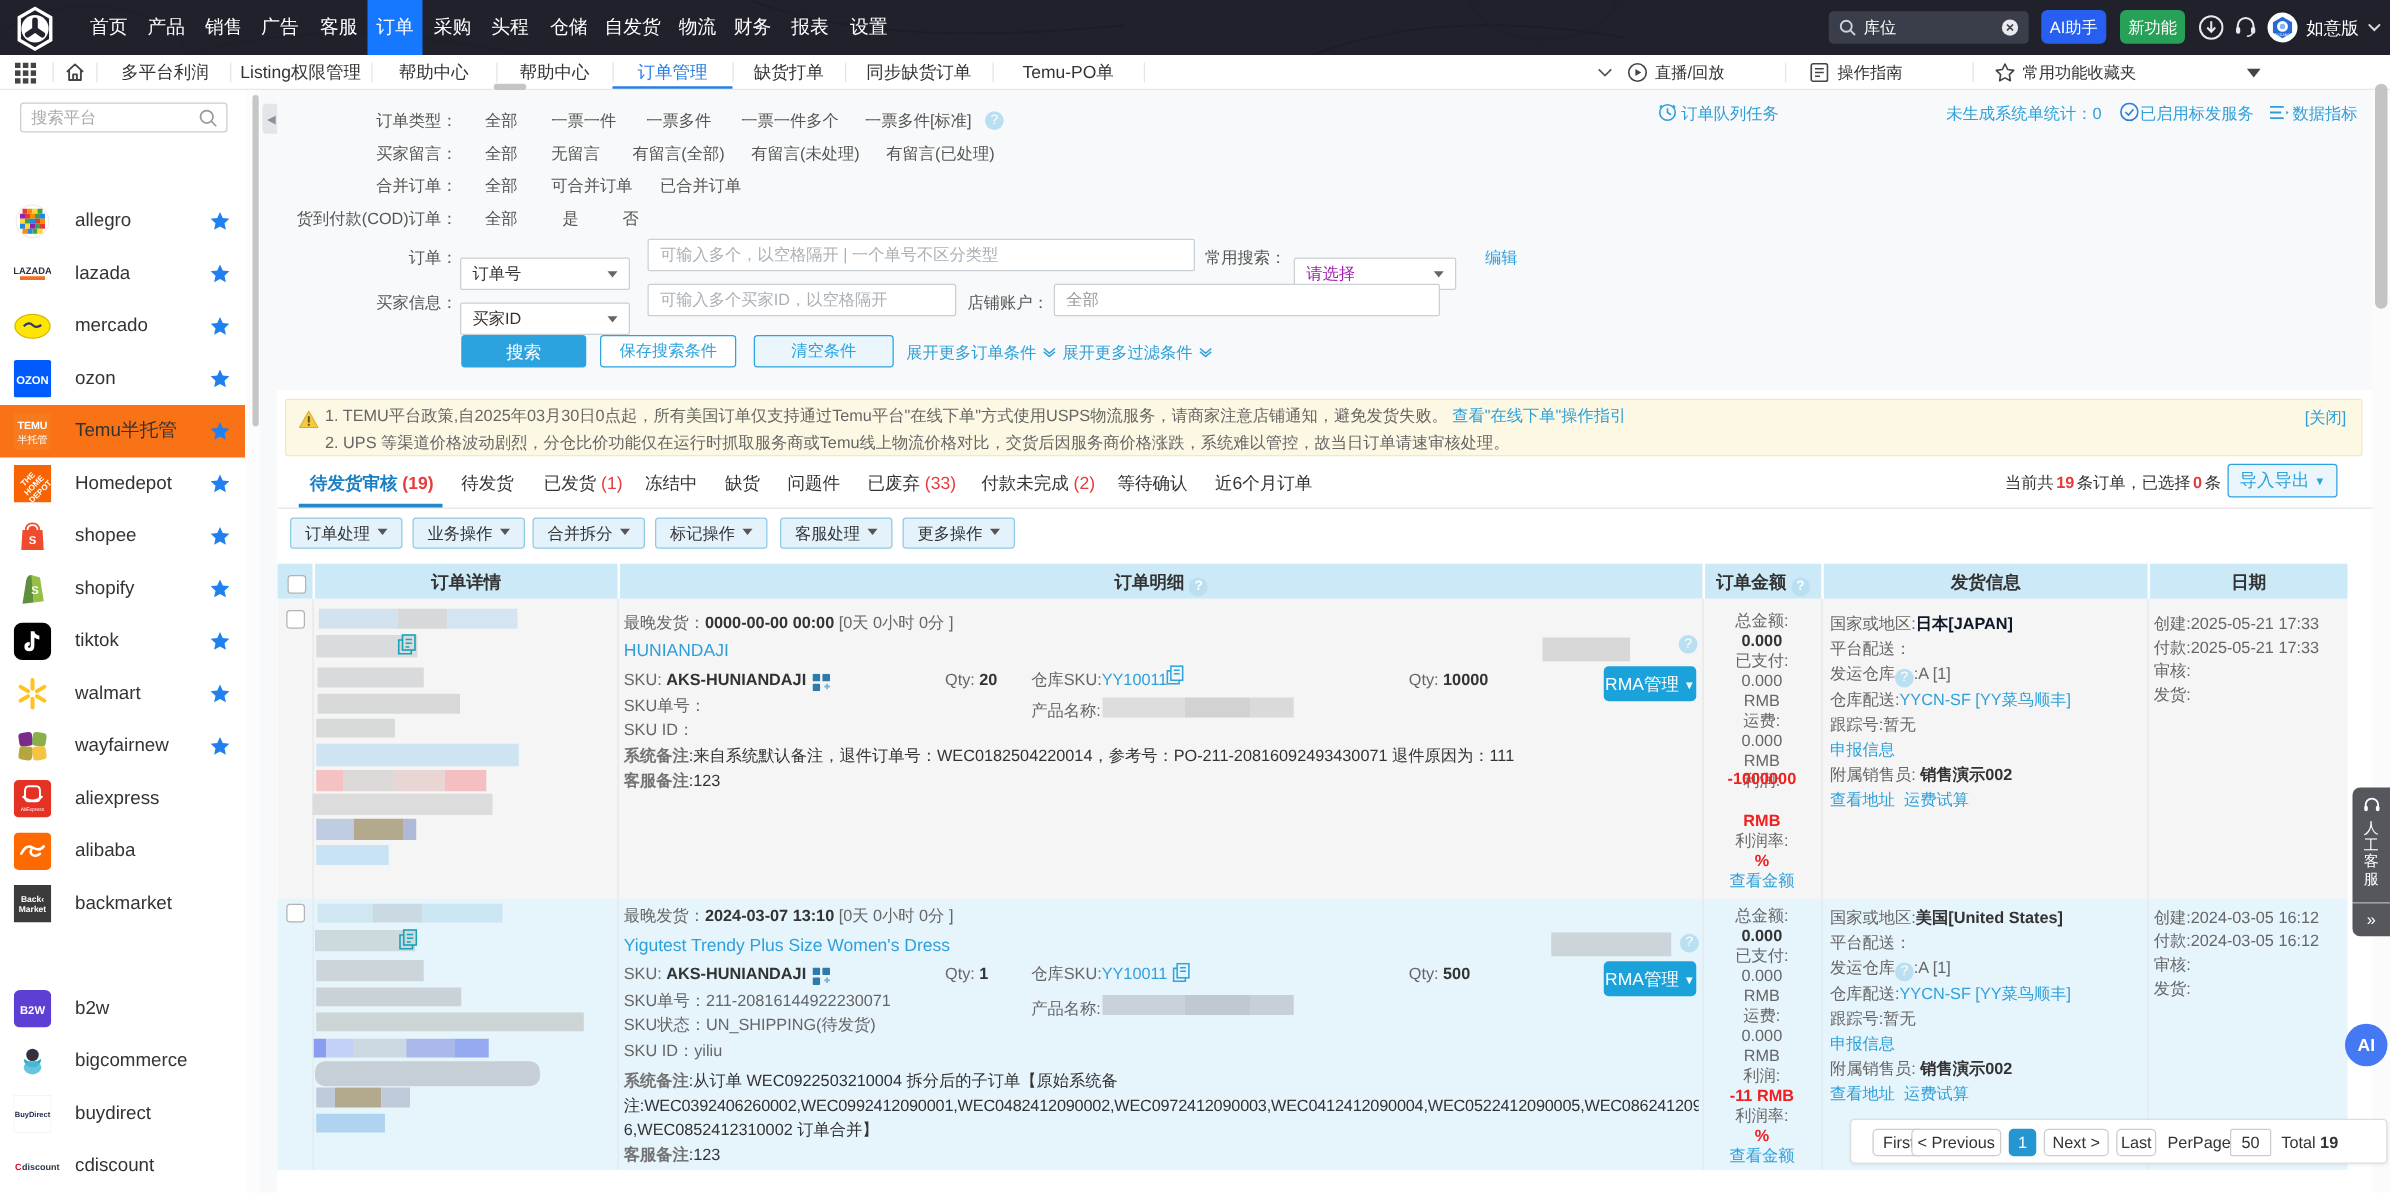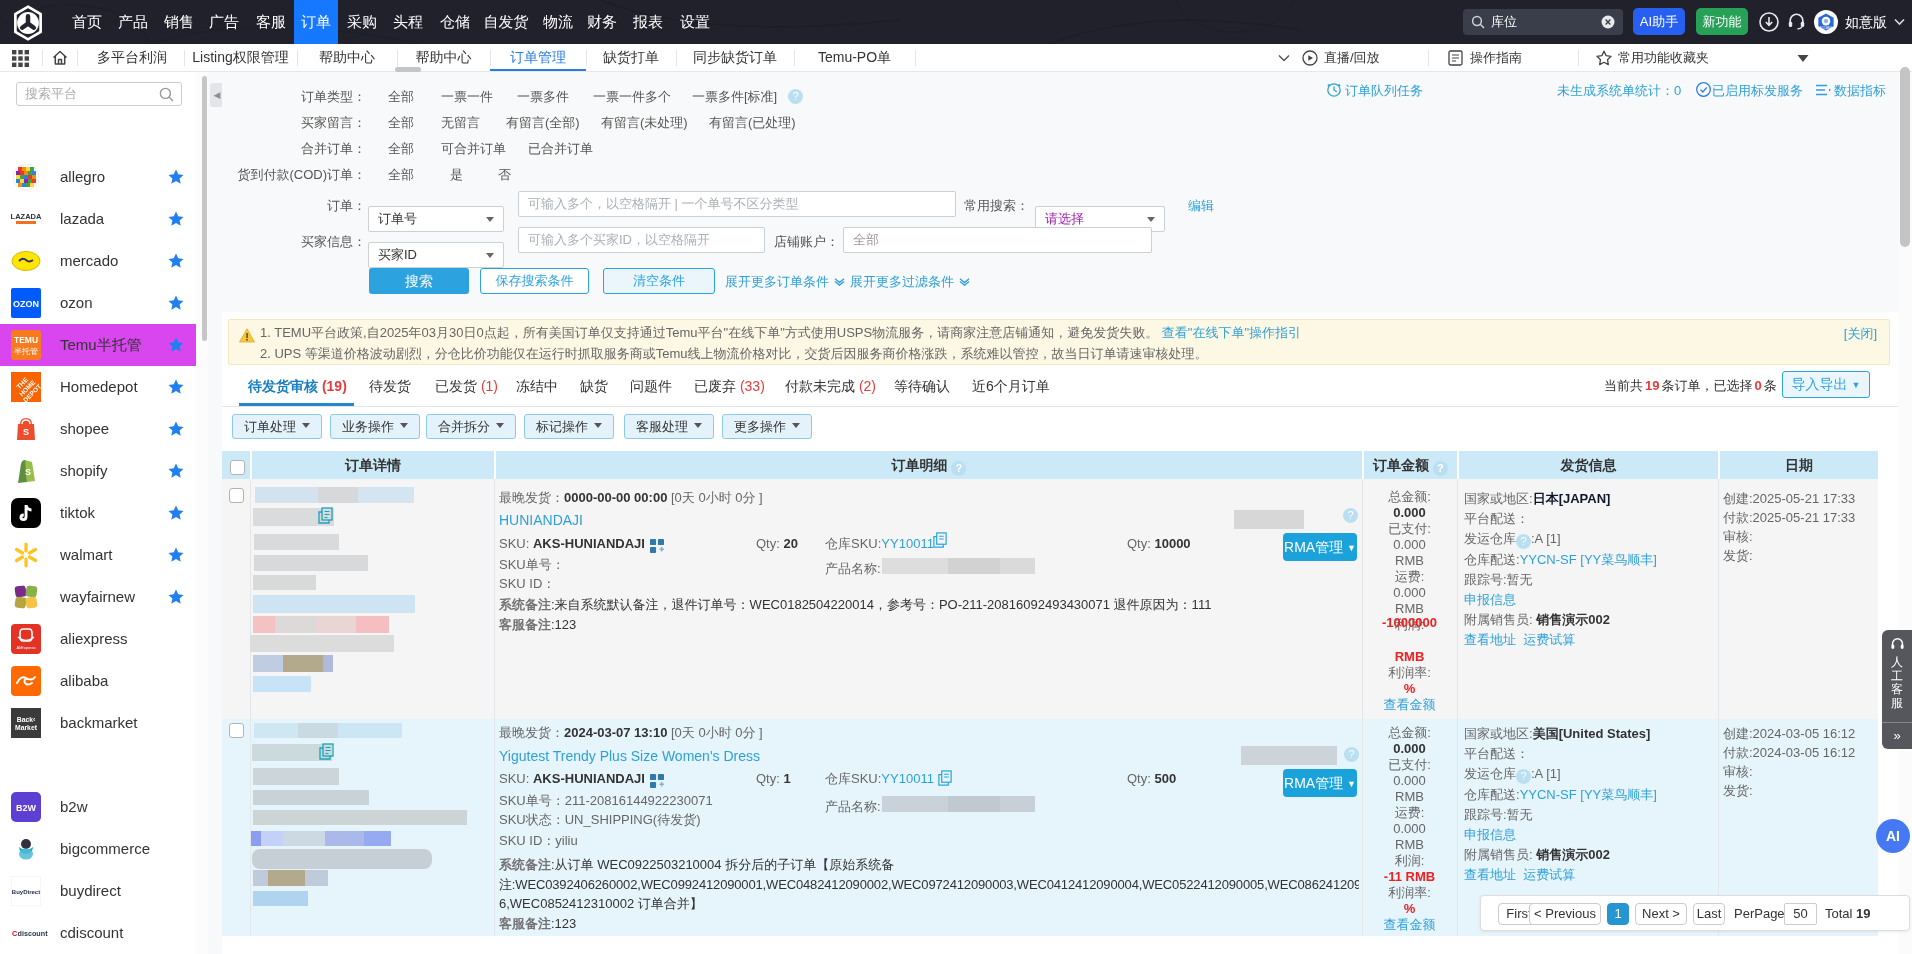--- a/index.html
+++ b/index.html
@@ -23,21 +23,21 @@
 
 
 #sidebar { position:absolute; left:0; top:72px; width:196px; height:882px; background:#fff; }
 #sidescroll { position:absolute; left:196px; top:72px; width:12px; height:882px; background:#fcfcfc; }
 #sidethumb { position:absolute; left:202px; top:76px; width:5px; height:265px; background:#c6c6c6; border-radius:3px; }
 #gapstrip { position:absolute; left:208px; top:72px; width:14px; height:882px; background:#f8f9fa; }
 #collapse { position:absolute; left:210px; top:83px; width:14px; height:24px; background:#e3e5e8; border-radius:3px 0 0 3px; color:#8a8f99; font-size:9px; line-height:24px; text-align:center; }
 #psearch { position:absolute; left:16px; top:10px; width:166px; height:24px; border:1px solid #ccc; border-radius:3px; background:#fff; }
 #psearch span { position:absolute; left:8px; top:0; line-height:22px; color:#aaa; font-size:13px; }
 .prow { position:absolute; left:0; width:196px; height:42px; }
-.prow.act { background:#d946ef; }
+.prow.act { background:#f97316; }
 .prow .icon { position:absolute; left:11px; top:6px; width:30px; height:30px; }
 .prow .nm { position:absolute; left:60px; top:0; line-height:42px; font-size:15px; color:#333; }
 .prow .star { position:absolute; left:168px; top:13px; width:16px; height:16px; }
 
 
 #main { position:absolute; left:222px; top:72px; width:1690px; height:882px; background:#fff; }
 #filters { position:absolute; left:0; top:0; width:1690px; height:240px; background:#f8f9fa; font-size:13px; color:#555; }
 .flabel { position:absolute; text-align:right; color:#555; }
 .fopt { position:absolute; color:#555; }
 .blue { color:#2ea0d9; }

